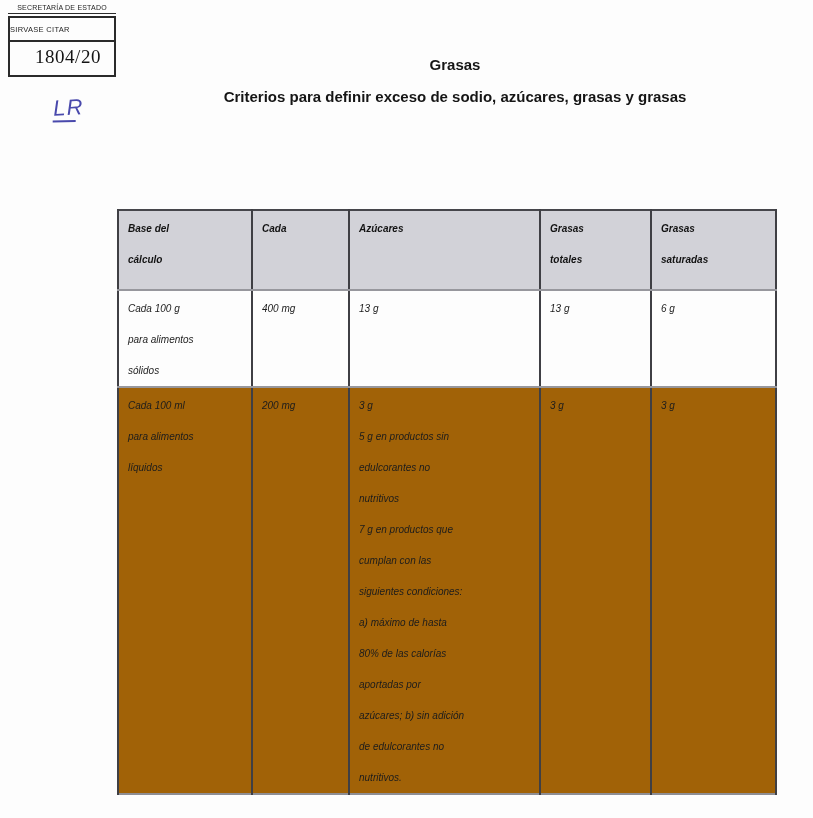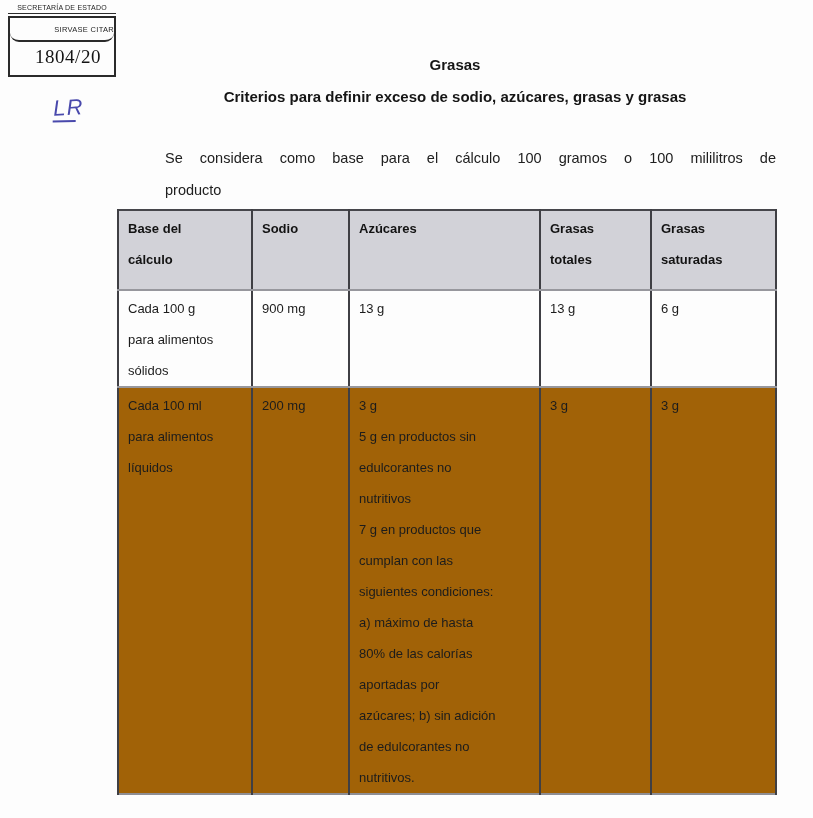--- a/index.html
+++ b/index.html
@@ -10,22 +10,22 @@
   }
 
   
   .stamp { position:absolute; left:8px; top:4px; width:108px; }
   .stamp-agency {
     font-size:7px; letter-spacing:0.2px; text-align:center; white-space:nowrap;
     color:#1d1d1d; padding:0 1px 2px 1px; border-bottom:1px solid #2c2c2c;
   }
   .stamp-box { margin-top:2px; border:2px solid #2a2a2a; background:#fdfdfd; }
   .stamp-cite {
-    font-size:7.5px; letter-spacing:0.3px; text-align:right;
-    padding:7px 0 6px 0; border-bottom:2px solid #2a2a2a; color:#1d1d1d;border-radius:9px;
+    font-size:7.5px; letter-spacing:0.3px; text-align:left;
+    padding:7px 0 6px 0; border-bottom:2px solid #2a2a2a; color:#1d1d1d;
   }
   .stamp-number {
     font-family:"Liberation Serif", serif; font-size:19px; letter-spacing:0.5px;
     text-align:center; padding:4px 0 7px 12px; color:#141414;
   }
 
   
   .initials {
     position:absolute; left:53px; top:95px; color:#4949ac;
     font-size:22px; font-style:italic; letter-spacing:1.5px;
@@ -47,23 +47,23 @@
   .intro {
     position:absolute; left:165px; top:142px; width:611px; margin:0;
     font-size:14.5px; line-height:32px; color:#202020;
     white-space:pre-line; text-align:justify; text-align-last:justify;
   }
 
   
   .doc-table {
     position:absolute; left:117px; top:209px; width:658px;
     border-collapse:collapse; table-layout:fixed;
-    font-size:13px; line-height:31px; color:#1c1c1c;
+    font-size:10px; line-height:31px; color:#1c1c1c;
     border-top:2px solid #46464b; border-bottom:2px solid #8e8e94;
-    border-left:2px solid #3f3f44; border-right:2px solid #3f3f44;
+    border-left:2px solid #3f3f44; border-right:2px solid #3f3f44;font-style:italic;
   }
   .doc-table th, .doc-table td {
     border-left:2px solid #3f3f44; border-right:2px solid #3f3f44;
     vertical-align:top; padding:2px 9px 0 9px; white-space:pre-line;
     overflow:hidden; text-align:left; font-weight:normal;
   }
   .doc-table thead tr { background:#d2d2d8; height:80px; }
   .doc-table thead th { font-weight:700; color:#131313;
     border-bottom:2px solid #97979d; }
   .doc-table tbody tr.row-solids { background:#fdfdfd; height:82px; }
@@ -86,49 +86,47 @@
   <div class="initials">
     <span>LR</span>
     <span class="initials-underline"></span>
   </div>
 
   <div class="title-block">
     <div>Grasas</div>
     <div>Criterios para definir exceso de sodio, azúcares, grasas y grasas</div>
   </div>
 
-  <p class="intro">Se considera como base para el cálculo 100 gramos o 100 mililitros de
-producto</p>
 
   <table class="doc-table">
     <colgroup>
       <col style="width:134px">
       <col style="width:97px">
       <col style="width:191px">
       <col style="width:111px">
       <col style="width:125px">
     </colgroup>
     <thead>
       <tr>
         <th>Base del
 cálculo</th>
-        <th>Sodio</th>
+        <th>Cada</th>
         <th>Azúcares</th>
         <th>Grasas
 totales</th>
         <th>Grasas
 saturadas</th>
       </tr>
     </thead>
     <tbody>
       <tr class="row-solids">
         <td>Cada 100 g
 para alimentos
 sólidos</td>
-        <td>900 mg</td>
+        <td>400 mg</td>
         <td>13 g</td>
         <td>13 g</td>
         <td>6 g</td>
       </tr>
       <tr class="row-liquids">
         <td>Cada 100 ml
 para alimentos
 líquidos</td>
         <td>200 mg</td>
         <td>3 g

